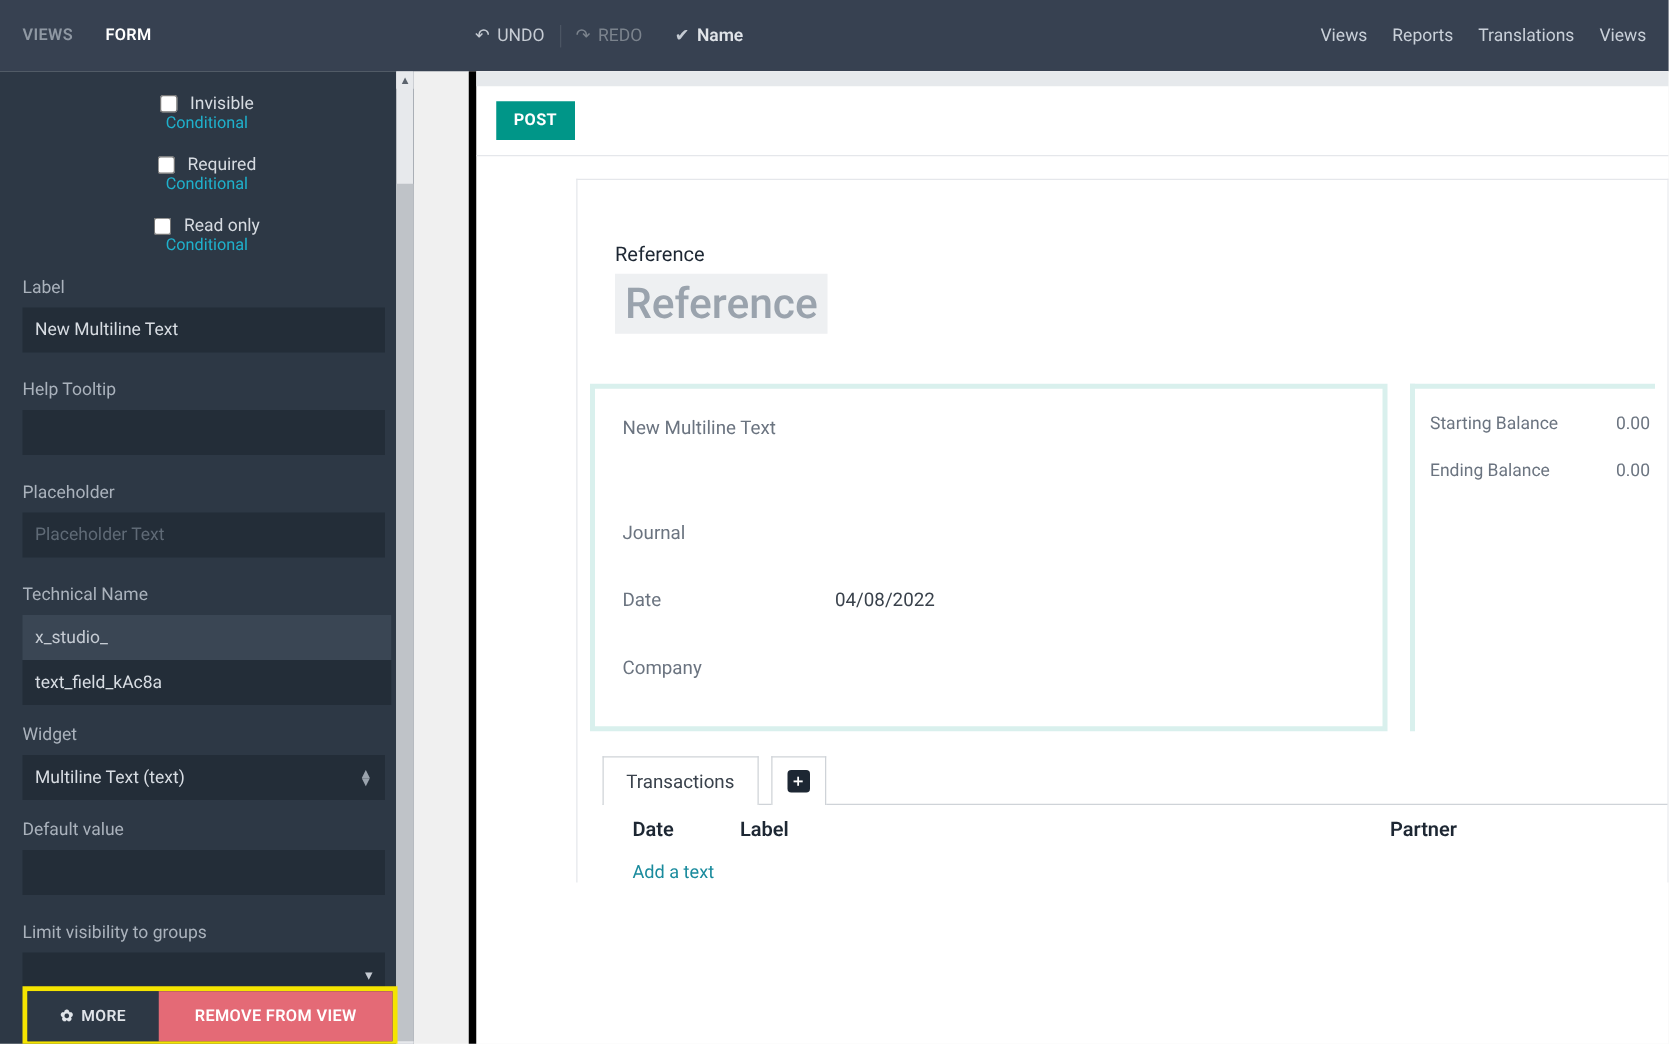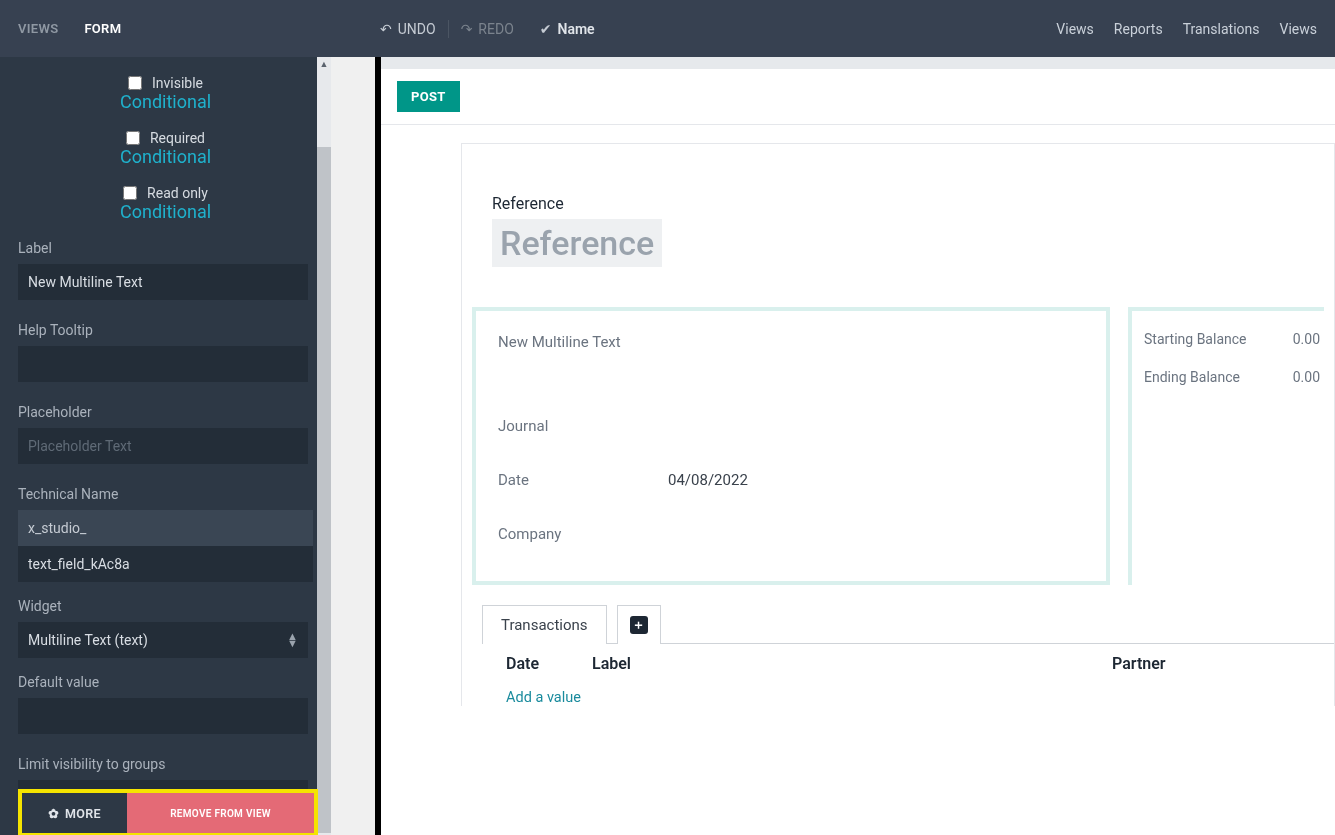--- a/index.html
+++ b/index.html
@@ -22,38 +22,38 @@
   .scroll-track { position: absolute; top: 0; right: 0; width: 14px; height: 100%; background: #e7e9ec; }
   .scroll-arrow { position: absolute; right: 0; width: 14px; height: 14px; background: #e7e9ec; color: #5b636d; font-size: 9px; display:flex; align-items:center; justify-content:center; cursor:pointer; }
   .scroll-arrow.up { top: 0; }
   .scroll-arrow.down { bottom: 0; }
   .scroll-thumb { position: absolute; right: 0; top: 90px; width: 14px; height: 700px; background: #bfc3c8; }
   
   .prop-row { display:flex; justify-content: space-between; align-items:center; margin-bottom: 18px; flex-direction: column; }
   .prop-cb { display:flex; align-items:center; gap:10px; }
   .prop-cb input { width:14px; height:14px; accent-color:#333; cursor:pointer; }
   .prop-cb label { color: #d6dbe1; }
-  .cond-link { color:#1fb1cc; font-size:18px; cursor:pointer; }
+  .cond-link { color:#1fb1cc; font-size:13px; cursor:pointer; }
   
   .field-label { color:#aab2bc; margin-bottom:8px; margin-top: 6px; }
   .sb-input { width: 290px; background:#232d38; border:none; color:#d8dde3; padding:10px 10px; font-size:14px; margin-bottom: 16px; outline:none; }
   .sb-input::placeholder { color:#5f6a76; }
   
   .tech-name { display:flex; gap:0; margin-bottom:16px;flex-direction:column; }
   .tech-prefix { background:#3a4654; color:#c5cbd3; padding:10px 10px; }
   .sb-input.tech { flex:1; margin-bottom:0; width:auto; }
   
   .sb-select { width:290px; background:#232d38; border:none; color:#d8dde3; padding:10px 10px; font-size:14px; margin-bottom:16px; position:relative; }
   .sel-chevrons { position:absolute; right:10px; top:50%; transform:translateY(-50%); color:#9aa3ad; font-size:11px; line-height:7px; }
   .sb-select.groups { color:transparent; }
   .groups-chev { position:absolute; right:10px; top:50%; transform:translateY(-50%); color:#c5cbd3; font-size:12px; }
   
   .bottom-bar { position:absolute; left:18px; bottom:10px; width:300px; border:4px solid #f5e400; display:flex; }
   .btn-more { flex:0 0 36%; background:#2d3845; color:#e0e4e9; font-size:12.5px; font-weight:600; display:flex; align-items:center; justify-content:center; gap:6px; height:40px; cursor:pointer; letter-spacing:.3px; }
-  .btn-remove { flex:1; background:#e46a76; color:#fff; font-size:10px; font-weight:600; display:flex; align-items:center; justify-content:center; height:40px; cursor:pointer; letter-spacing:.3px; }
+  .btn-remove { flex:1; background:#e46a76; color:#fff; font-size:13px; font-weight:600; display:flex; align-items:center; justify-content:center; height:40px; cursor:pointer; letter-spacing:.3px; }
   
   .preview { flex:1; background:#fff; border-left:6px solid #000000; overflow:hidden; position:relative;margin-left:44px; }
   .pv-scrim { height:12px; background:#e6e9ec; }
   .pv-toolbar { padding:12px 16px; border-bottom:1px solid #e5e7eb; }
   .btn-post { background:#009688; color:#fff; border:none; padding:8px 14px; font-weight:700; font-size:13px; letter-spacing:.3px; cursor:pointer; }
   
   .pv-card { margin:18px 0 0 80px; border:1px solid #e5e7eb; border-bottom:none; padding: 50px 0 0 0; }
   .ref-block { margin: 0 0 40px 30px; }
   .ref-label { color:#1d2733; font-size:16px; margin-bottom:6px; }
   .ref-value { background:#eef0f2; color:#9aa3ad; font-size:34px; font-weight:500; padding:4px 8px; display:inline-block; }
@@ -225,17 +225,17 @@
           <div class="tab">Transactions</div>
           <div class="tab plus">
               <span class="plus-ico">＋</span>
             </div>
         </div>
         <div class="grid-hdr">
           <div class="gh-date">Date</div>
           <div class="gh-label">Label</div>
           <div class="gh-partner">Partner</div>
         </div>
-        <div class="add-line">Add a value</div>
+        <div class="add-line">Add a text</div>
       </div>
     </div>
   </div>
 </div>
 
 </body></html>

